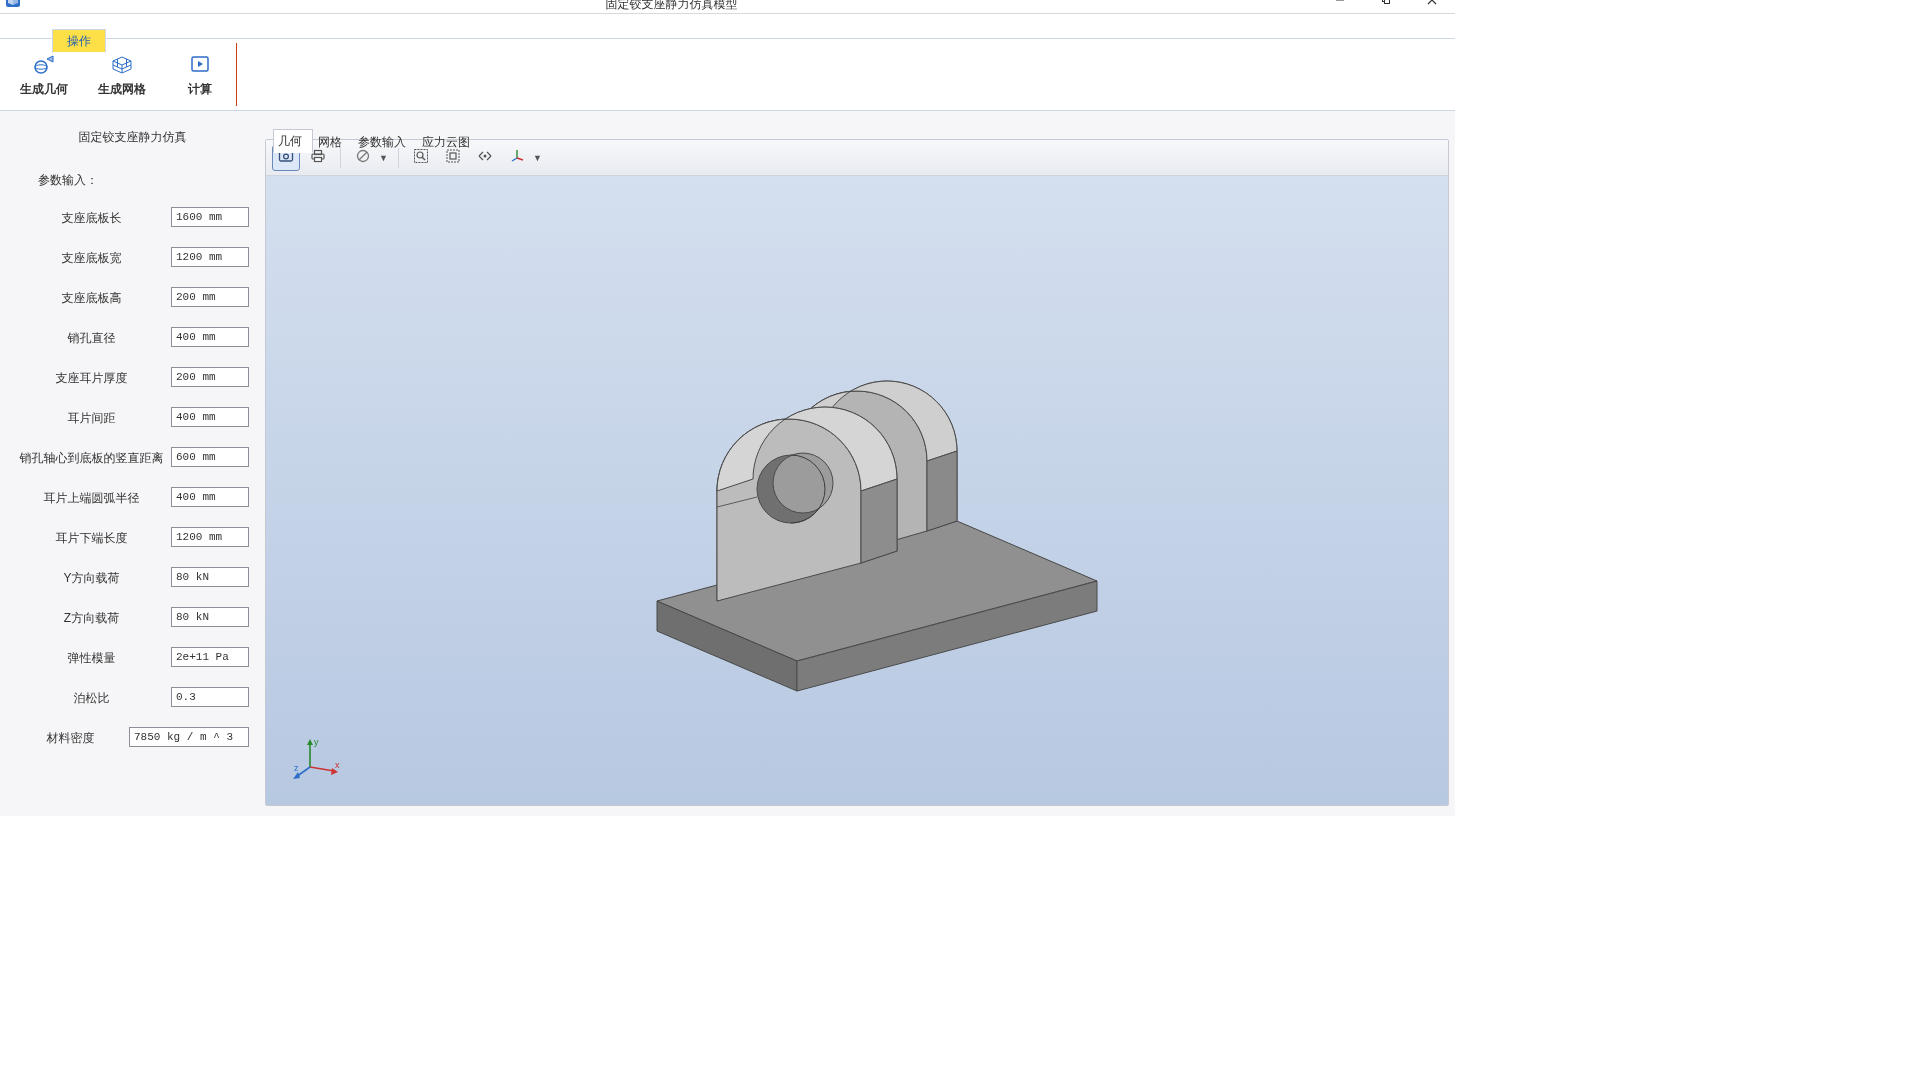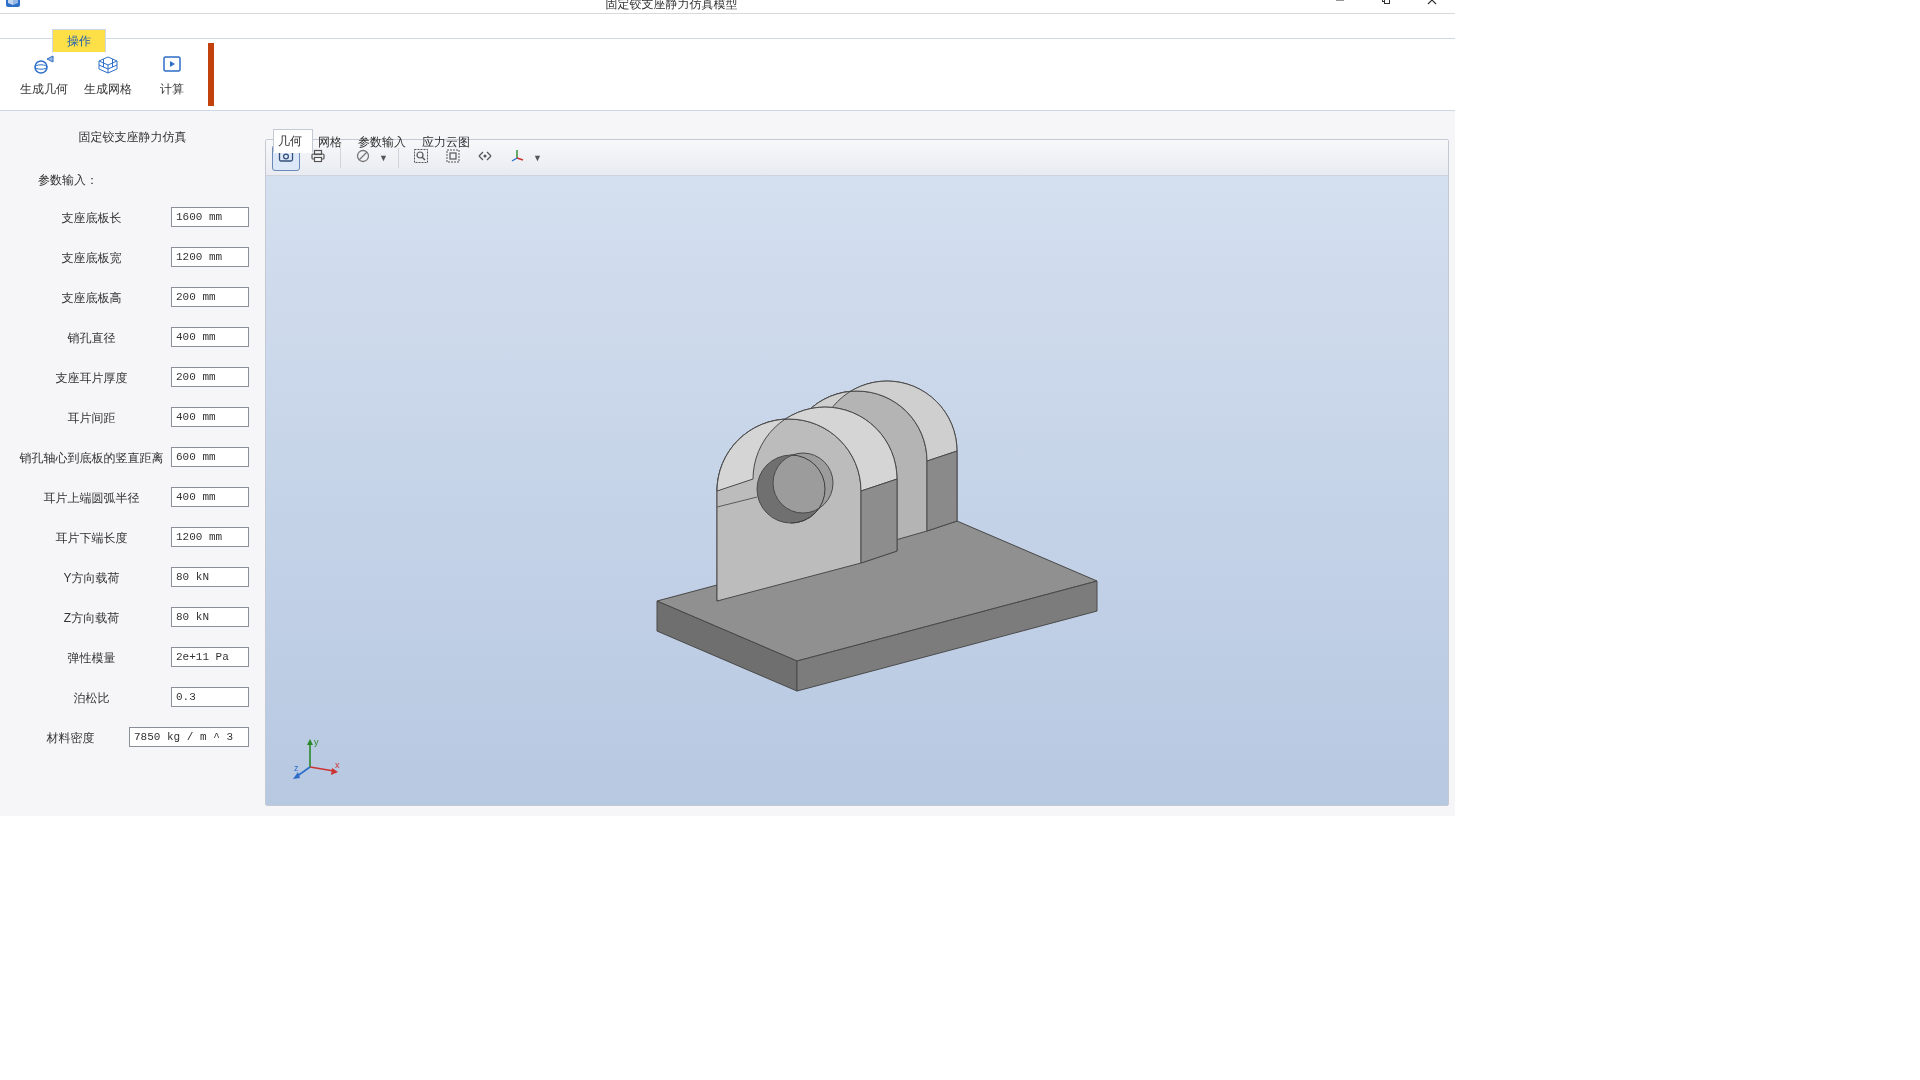--- a/index.html
+++ b/index.html
@@ -14,21 +14,21 @@
 .titlebar .win-controls .wc { width: 46px; height: 26px; display:flex; align-items:center; justify-content:center; color:#333; }
 
 
 .ribbon-tabs { height: 25px; display: flex; align-items: stretch; background: #fff; border-bottom: 1px solid #cfd6e4; }
 .ribbon-tab { padding: 0 14px; display:flex; align-items:center; font-size: 12px; cursor:pointer; }
 .ribbon-tab.file { background: #1f5db3; color: #fff; margin-top: 44px; }
 .ribbon-tab.active { color: #1f5db3; border: 1px solid #cfd6e4; border-bottom: 1px solid #fff; position: relative; top: 15px; background: #fde047; }
 
 
 .ribbon-content { height: 72px; background: #fff; border-bottom: 1px solid #cfd6e4; display: flex; align-items: stretch; padding: 4px 8px; }
-.ribbon-group { display:flex; gap: 8px; padding: 2px 8px; border-right: 6px solid #c2410c; }
+.ribbon-group { display:flex; gap: 22px; padding: 2px 8px; border-right: 1px solid #c2410c; font-weight: bold; }
 .ribbon-btn { width: 56px; display:flex; flex-direction:column; align-items:center; justify-content:center; gap: 4px; border-radius:3px; }
 .ribbon-btn .ic { width: 26px; height: 26px; display:flex; align-items:center; justify-content:center; }
 .ribbon-btn .lbl { font-size: 12px; color: #333; }
 
 .workspace { flex:1; display:flex; background: #f6f6f8; }
 
 
 .sidebar { width: 265px; min-width:265px; padding: 18px 16px 10px 16px; display:flex; flex-direction:column; gap: 8px; background: #f6f6f8; }
 .sidebar .sec-title { text-align:center; font-size: 12px; color: #333; margin-bottom: 12px; }
 .sidebar .sec-sub { font-size: 12px; color: #333; margin: 6px 22px 4px 22px; }

